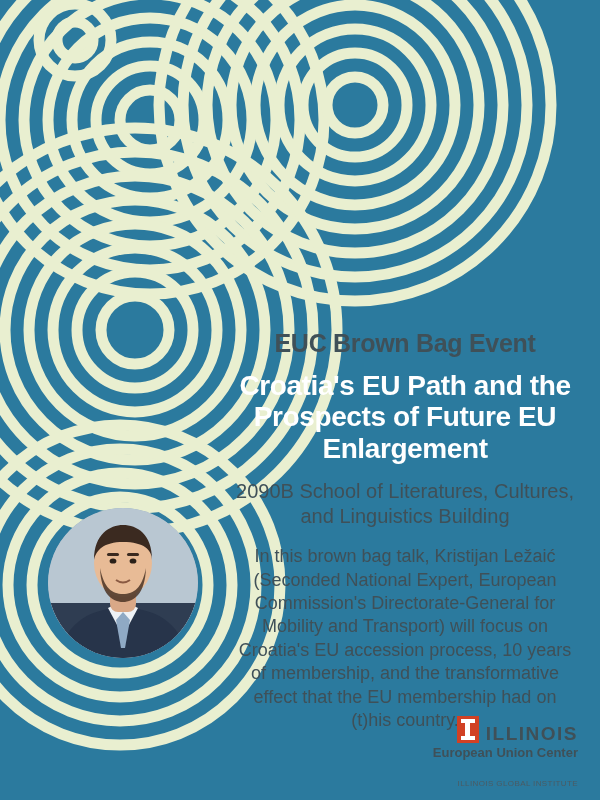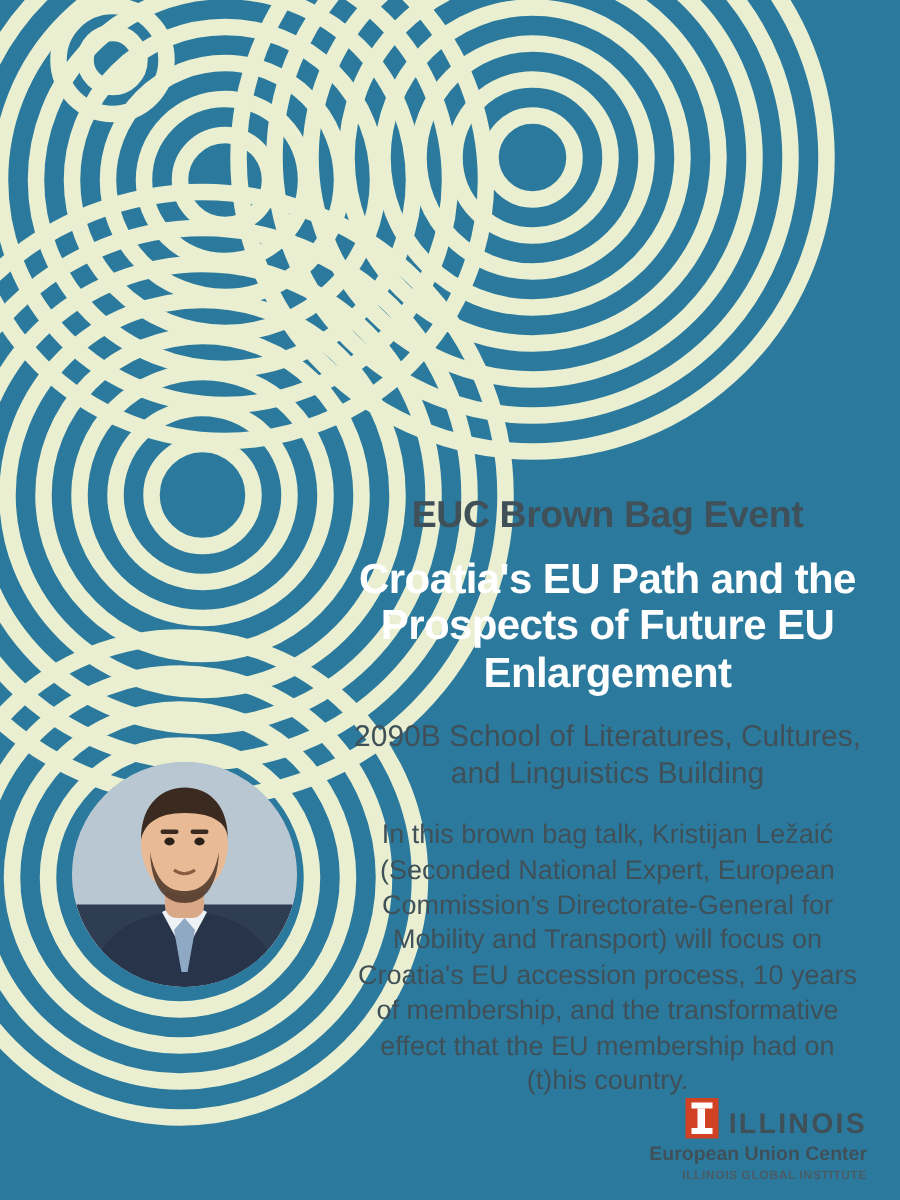--- a/index.html
+++ b/index.html
@@ -147,24 +147,24 @@
   .footer-sub {
     font-size: 13px;
     font-weight: bold;
     color: #3f5058;
     margin-top: 3px;
     line-height: 1.15;
     text-align: right;
   }
   .footer-sub2 {
     font-size: 8px;
-    font-weight: bold;
+    font-weight: normal;
     letter-spacing: 0.4px;
     color: #4a5b63;
-    margin-top: 2px;
+    margin-top: 18px;
   }
 </style>
 </head>
 <body>
 
 <div class="poster">
 
   <div class="rings">
     <svg width="600" height="800" viewBox="0 0 600 800">
       <g fill="none" stroke="#e9efd0" stroke-width="11">

